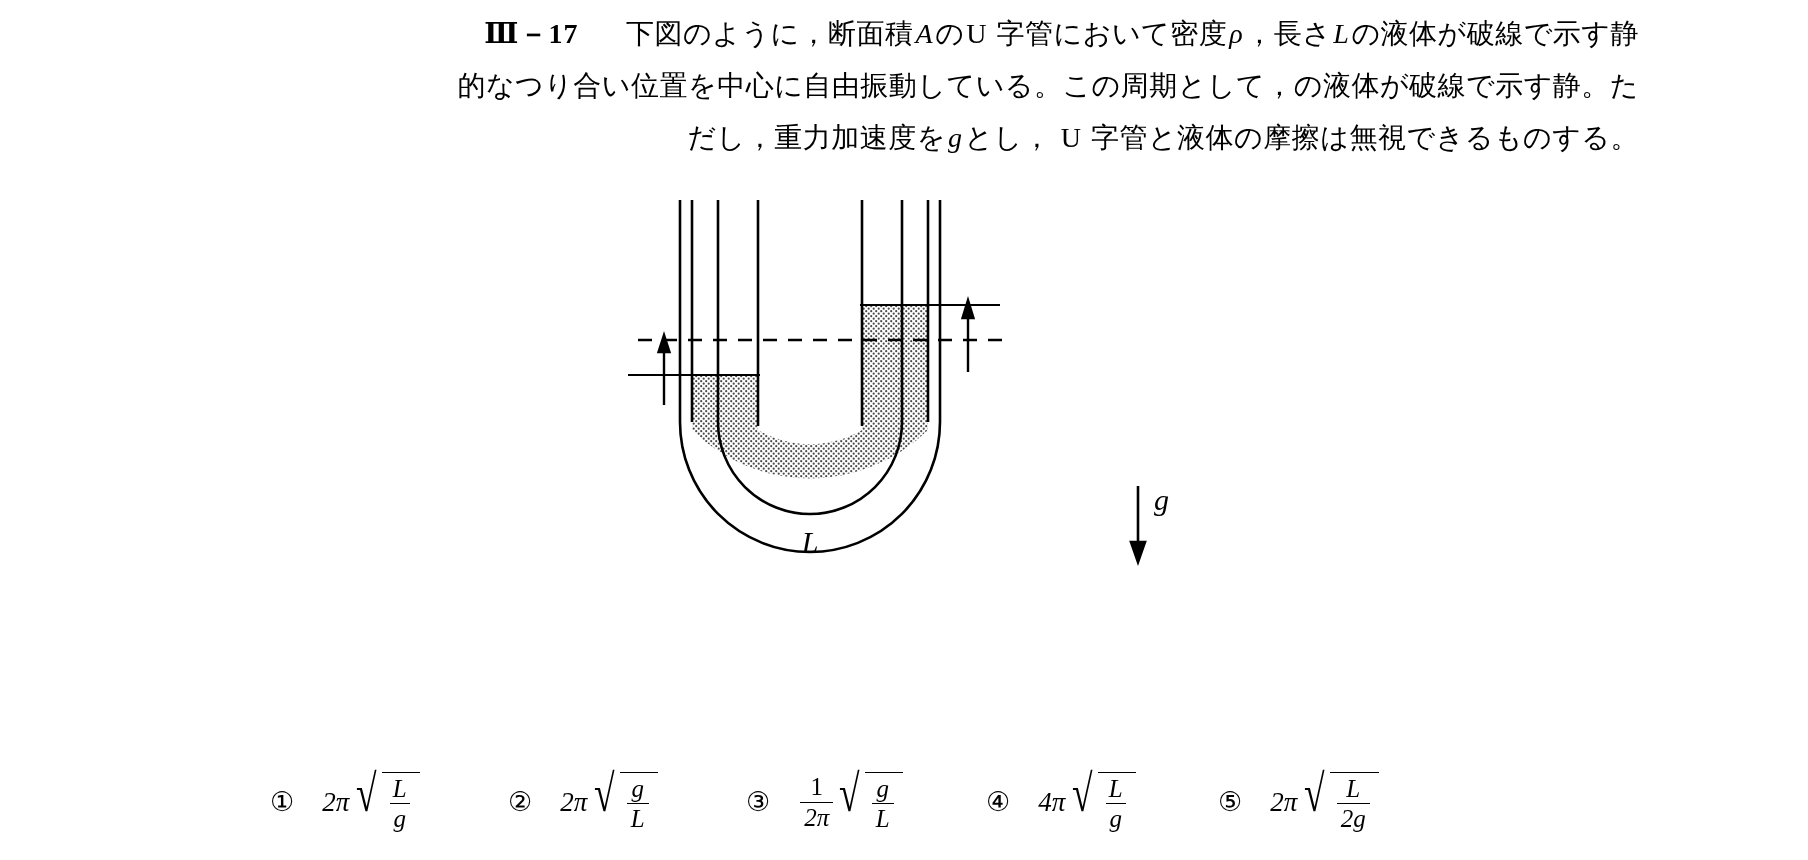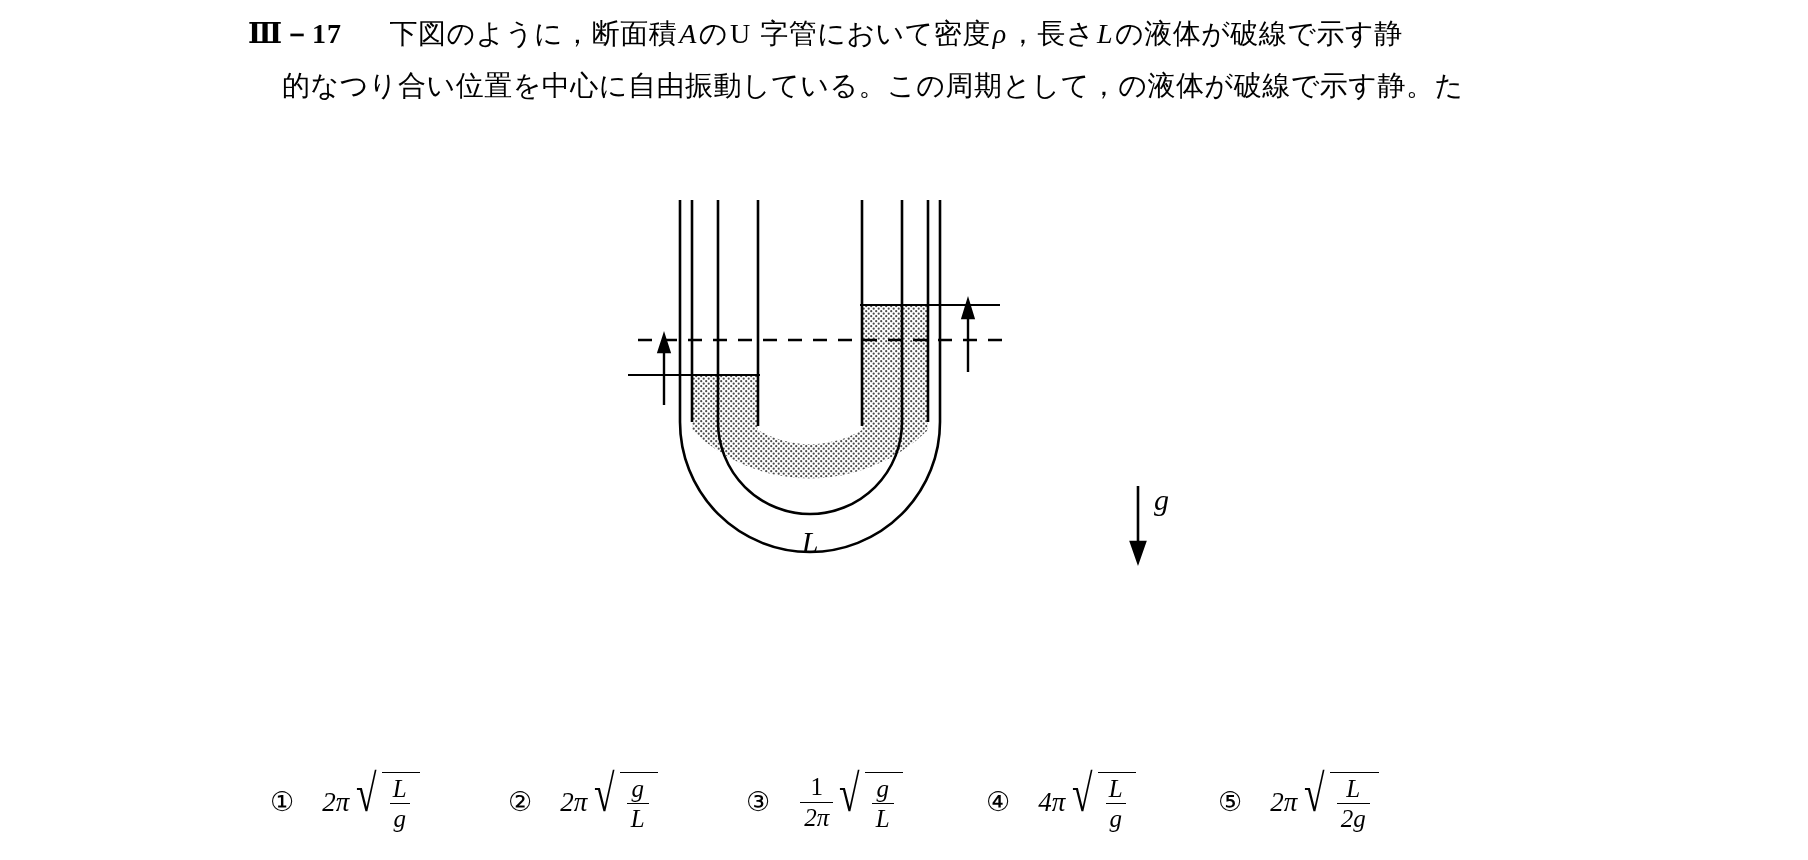--- a/index.html
+++ b/index.html
@@ -12,23 +12,24 @@
     height: 860px;
     position: relative;
     font-family: "Liberation Serif", "DejaVu Serif", serif;
     color: #000000;
     overflow: hidden;
   }
 
   
   #question {
     position: absolute;
-    left: 248px;
+    left: 239px;
     top: 8px;
     width: 1400px;
+    text-align: right;
   }
   .qline {
     font-size: 28px;
     line-height: 52px;
     white-space: nowrap;
     letter-spacing: 0.5px;
   }
   .qnum {
     font-weight: bold;
     letter-spacing: 1px;
@@ -141,20 +142,23 @@
 
   <div class="qline">
     <span class="qnum">Ⅲ－17</span>
     <span style="display:inline-block;width:40px"></span><span>下図のように，断面積<span class="it">A</span>の<span class="up">U</span> 字管において密度<span class="it">ρ</span>，長さ<span class="it">L</span>の液体が破線で示す静</span>
   </div>
 
   <div class="qline indent">
     <span>的なつり合い位置を中心に自由振動している。この周期として，の液体が破線で示す静。た</span>
   </div>
 
+  <div class="qline indent">
+    <span>だし，重力加速度を<span class="it">g</span>とし， <span class="up">U</span> 字管と液体の摩擦は無視できるものする。</span>
+  </div>
 
 </div>
 
 <div id="figure">
   <svg width="520" height="380" viewBox="0 0 520 380" xmlns="http://www.w3.org/2000/svg">
     <defs>
       <pattern id="hatch" patternUnits="userSpaceOnUse" width="5" height="5">
         <rect width="5" height="5" fill="#ffffff"></rect>
         <circle cx="1.2" cy="1.2" r="1.1" fill="#4a4a4a"></circle>
         <circle cx="3.7" cy="3.7" r="1.1" fill="#4a4a4a"></circle>

